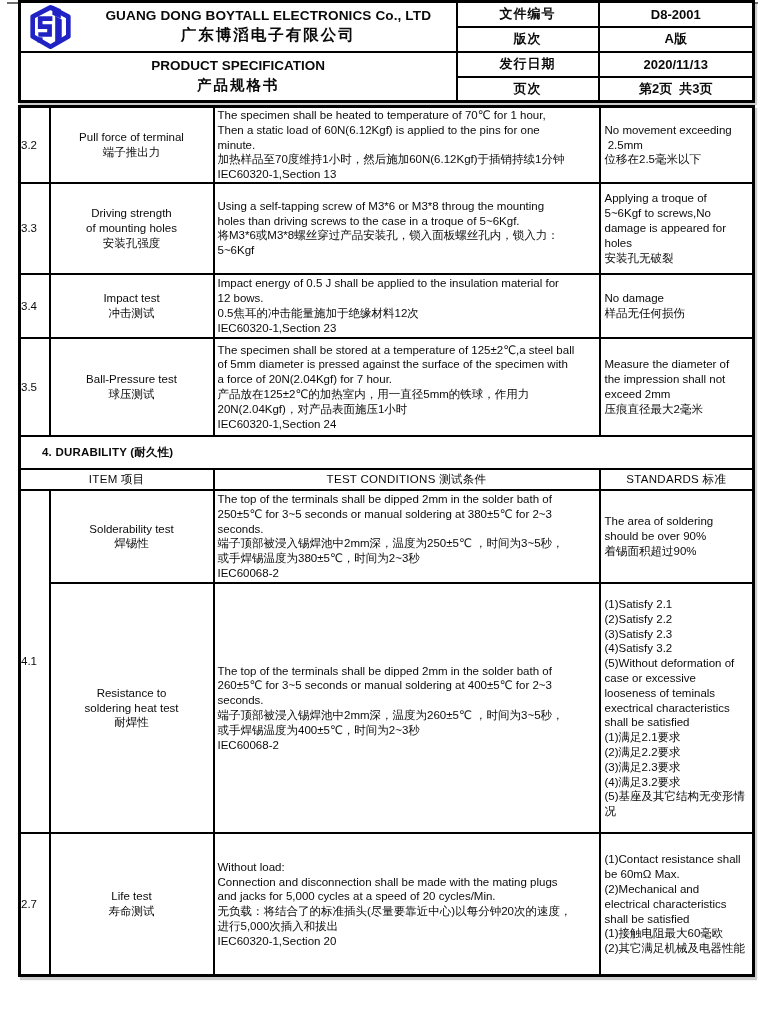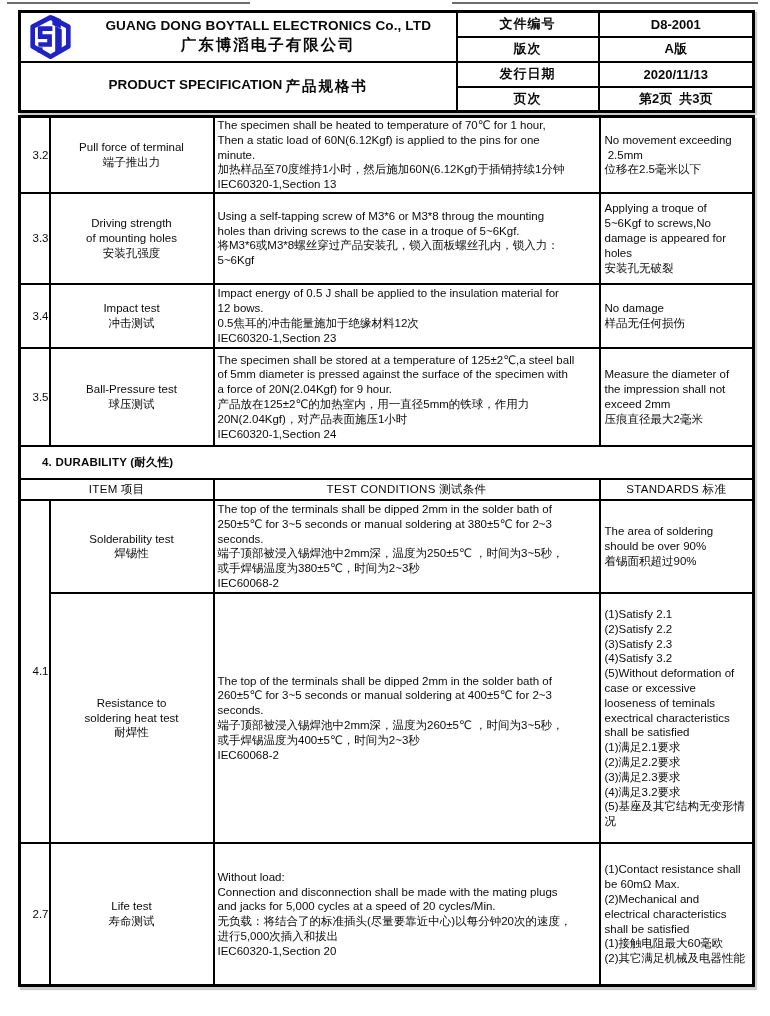--- a/index.html
+++ b/index.html
@@ -6,45 +6,45 @@
   body {
     width:770px; height:1016px; position:relative;
     background:#ffffff; color:#0a0a0a;
     font-family:"Liberation Sans","DejaVu Sans",sans-serif;
     overflow:hidden;
   }
   .scan-artifact { position:absolute; height:2px; background:#3c3c3c; opacity:.75; }
   #scan1 { left:7px;  top:2px; width:243px; }
   #scan2 { left:452px; top:2px; width:306px; }
 
-  .sheet { position:absolute; left:18px; top:10px; width:734px; }
+  .sheet { position:absolute; left:18px; top:0; width:734px; }
 
   table { border-collapse:collapse; table-layout:fixed; width:734px; background:#fff; }
   td { border:2px solid #000; padding:0; vertical-align:middle; overflow:hidden; }
 
   
   .header-table { border:3px solid #000; box-shadow:2px 2px 1px rgba(110,110,110,.35); }
   .header-table tr { height:25px; }
   .header-table td { text-align:center; font-weight:bold; }
   .company-cell { position:relative; }
   .logo-wrap { position:absolute; left:7px; top:50%; transform:translateY(-50%); width:45px; height:45px; }
   .company-text { margin-left:60px; display:flex; flex-direction:column; justify-content:center; gap:2px; }
   .company-en { font-size:13.6px; letter-spacing:.1px; }
   .company-cn { font-size:15.5px; letter-spacing:2px; }
-  .spec-title { display:flex; flex-direction:row; justify-content:center; gap:3px; }
+  .spec-title { display:flex; flex-direction:column; justify-content:center; gap:3px; }
   .spec-title-en { font-size:13.5px; }
   .spec-title-cn { font-size:14.5px; letter-spacing:2px; }
   .meta-label { font-size:13px; letter-spacing:1px; }
   .meta-value { font-size:13px; }
   .pre { white-space:pre-wrap;border-radius:7px; }
 
   
   .spec-table { border:3px solid #000; margin-top:2px; box-shadow:2px 3px 1px rgba(110,110,110,.35); }
   .spec-table td { font-size:11.5px; line-height:14.8px; }
-  .num-cell  { text-align:right; font-size:12px; }
+  .num-cell  { text-align:left; font-size:12px; }
   .item-cell { text-align:center; font-size:12px; line-height:15.5px; }
   .cond-cell > div, .std-cell > div { padding:0 3px; white-space:pre-wrap; }
   .cond-cell { text-align:left; }
   .std-cell  { text-align:left; }
   .std-cell > div { padding:0 4px; }
 
   .banner-cell {
     font-weight:bold; font-size:12.5px; letter-spacing:.2px;
     text-align:left; vertical-align:middle;
   }
@@ -181,21 +181,21 @@
 
     <tr style="height:98px">
       <td class="num-cell">3.5</td>
       <td class="item-cell">
             <div>Ball-Pressure test</div>
             <div>球压测试</div>
           </td>
       <td class="cond-cell">
             <div>The specimen shall be stored at a temperature of 125±2℃,a steel ball</div>
             <div>of 5mm diameter is pressed against the surface of the specimen with</div>
-            <div>a force of 20N(2.04Kgf) for 9 hour.</div>
+            <div>a force of 20N(2.04Kgf) for 7 hour.</div>
             <div>产品放在125±2℃的加热室内，用一直径5mm的铁球，作用力</div>
             <div>20N(2.04Kgf)，对产品表面施压1小时</div>
             <div>IEC60320-1,Section 24</div>
           </td>
       <td class="std-cell">
             <div>Measure the diameter of</div>
             <div>the impression shall not</div>
             <div>exceed 2mm</div>
             <div>压痕直径最大2毫米</div>
           </td>

